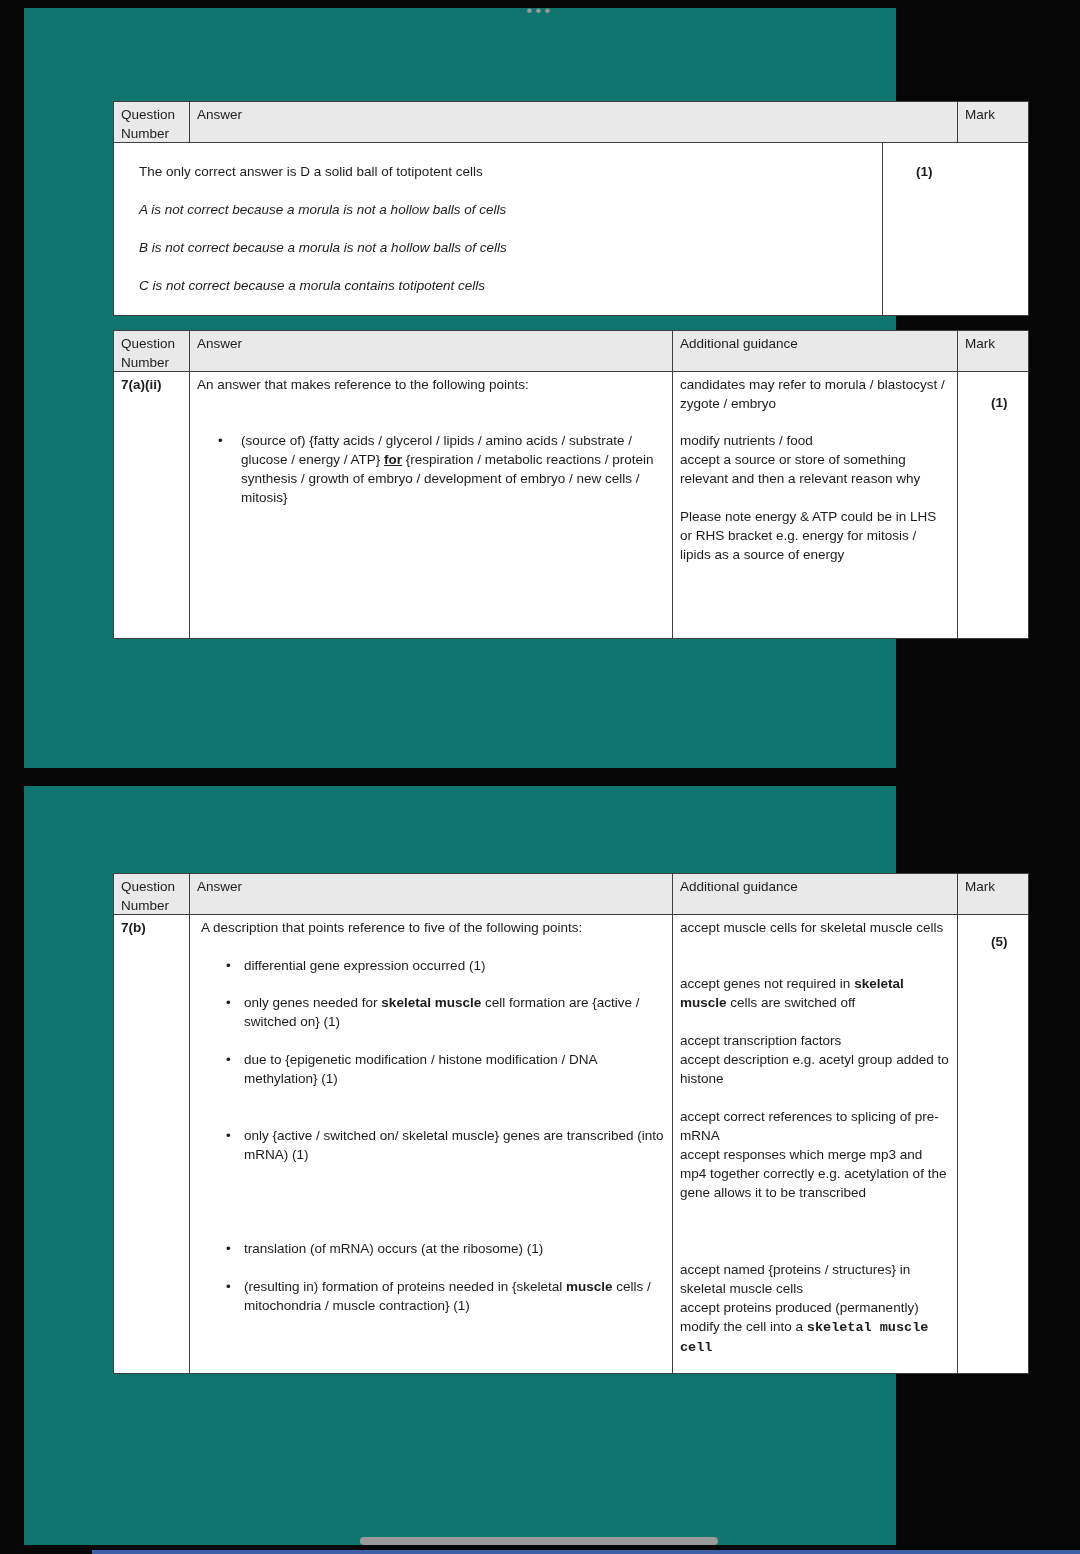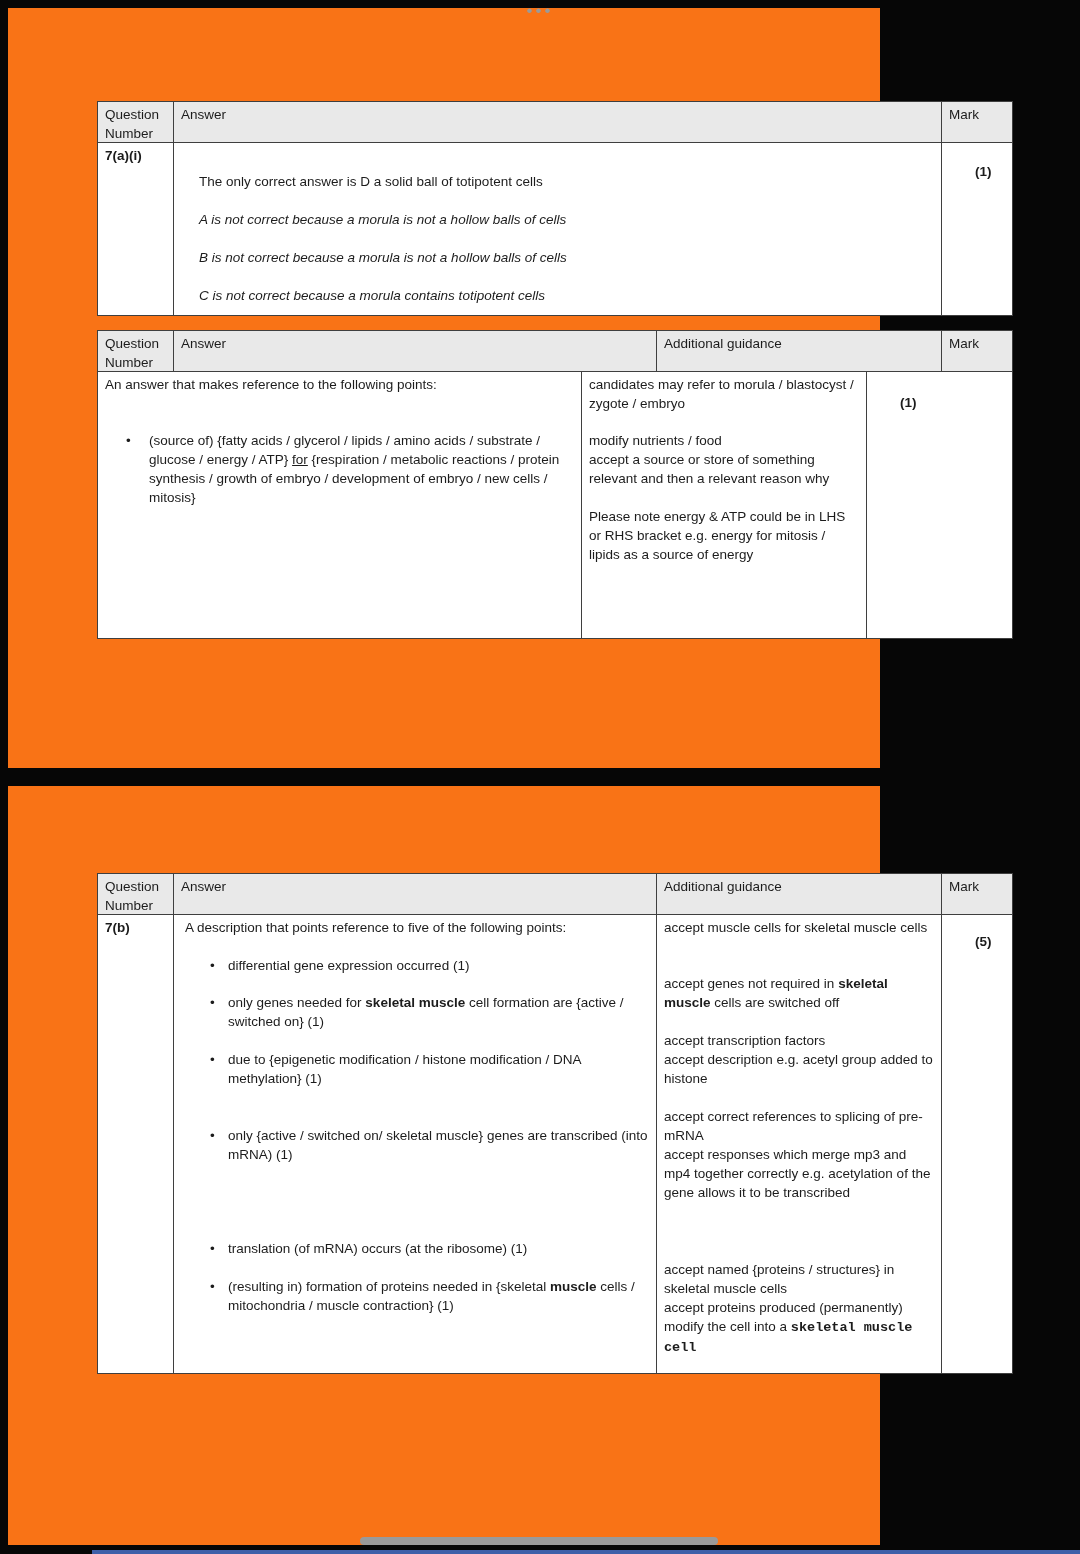--- a/index.html
+++ b/index.html
@@ -2,21 +2,21 @@
 <html><head>
 <meta charset="utf-8">
 <style>
   html,body{margin:0;padding:0}
   body{
     width:1080px;height:1554px;position:relative;overflow:hidden;
     background:#060606;
     font-family:"Liberation Sans", sans-serif;
     color:#1c1c1c;
   }
-  .page{position:absolute;left:8px;width:872px;background:#f97316}
+  .page{position:absolute;left:24px;width:872px;background:#0f766e}
   .page1{top:8px;height:760px}
   .page2{top:786px;height:759px}
 
   .dots{
     position:absolute;top:2px;left:0;width:100%;text-align:center;
     color:#9a9a9a;font-size:17px;letter-spacing:3px;z-index:6;line-height:18px;
     cursor:pointer;user-select:none;
   }
 
   .tbl{
@@ -35,21 +35,21 @@
   .c-mark{width:73px;flex:none}
   .c-ans1{width:768px;flex:none}
   .c-ans2{width:483px;flex:none}
   .c-guid{width:285px;flex:none}
   .head .td{height:40px}
 
   .qn{font-weight:bold}
   .mark{font-weight:bold;padding-left:26px}
 
   
-  .t1 .ansbody{padding:29px 10px 10px 25px}
+  .t1 .ansbody{padding:19px 10px 10px 25px}
   .pline{margin:0 0 19px 0}
   .it{font-style:italic}
 
   
   .bullet{display:flex;margin:0}
   .bullet .bdot{flex:none}
   .t2 .bdot{width:23px;margin-left:21px}
   .t3 .bdot{width:18px;margin-left:25px}
   .btext{flex:1;min-width:0}
 
@@ -73,46 +73,46 @@
 
   <div class="page page1">
 
     <div class="tbl t1">
       <div class="tr head">
         <div class="td c-qn">Question Number</div>
         <div class="td c-ans1">Answer</div>
         <div class="td c-mark">Mark</div>
       </div>
       <div class="tr" style="height:172px">
-        <div class="td c-qn qn">7(a)(i)</div>
         <div class="td c-ans1 ansbody">
           <p class="pline">The only correct answer is D a solid ball of totipotent cells</p>
           <p class="pline it">A is not correct because a morula is not a hollow balls of cells</p>
           <p class="pline it">B is not correct because a morula is not a hollow balls of cells</p>
           <p class="pline it">C is not correct because a morula contains totipotent cells</p>
         </div>
         <div class="td c-mark">
           <div class="mark" style="margin-top:16px">(1)</div>
         </div>
       </div>
     </div>
 
     <div class="tbl t2">
       <div class="tr head">
         <div class="td c-qn">Question Number</div>
         <div class="td c-ans2">Answer</div>
         <div class="td c-guid">Additional guidance</div>
         <div class="td c-mark">Mark</div>
       </div>
       <div class="tr" style="height:266px">
+        <div class="td c-qn qn">7(a)(ii)</div>
         <div class="td c-ans2">
           <p class="g">An answer that makes reference to the following points:</p>
           <div class="bullet" style="margin-top:37px">
             <span class="bdot">•</span>
-            <span class="btext rich"><span>(source of) {fatty acids / glycerol / lipids / amino acids / substrate / glucose / energy / ATP} </span><span style="font-weight: normal; text-decoration: underline;">for</span><span> {respiration / metabolic reactions / protein synthesis / growth of embryo / development of embryo / new cells / mitosis}</span></span>
+            <span class="btext rich"><span>(source of) {fatty acids / glycerol / lipids / amino acids / substrate / glucose / energy / ATP} </span><span style="font-weight: bold; text-decoration: underline;">for</span><span> {respiration / metabolic reactions / protein synthesis / growth of embryo / development of embryo / new cells / mitosis}</span></span>
           </div>
         </div>
         <div class="td c-guid">
           <p class="g">candidates may refer to morula / blastocyst / zygote / embryo</p>
           <p class="g" style="margin-top:18px">modify nutrients / food</p>
           <p class="g">accept a source or store of something relevant and then a relevant reason why</p>
           <p class="g" style="margin-top:19px">Please note energy &amp; ATP could be in LHS or RHS bracket e.g. energy for mitosis / lipids as a source of energy</p>
         </div>
         <div class="td c-mark">
           <div class="mark" style="margin-top:18px">(1)</div>

